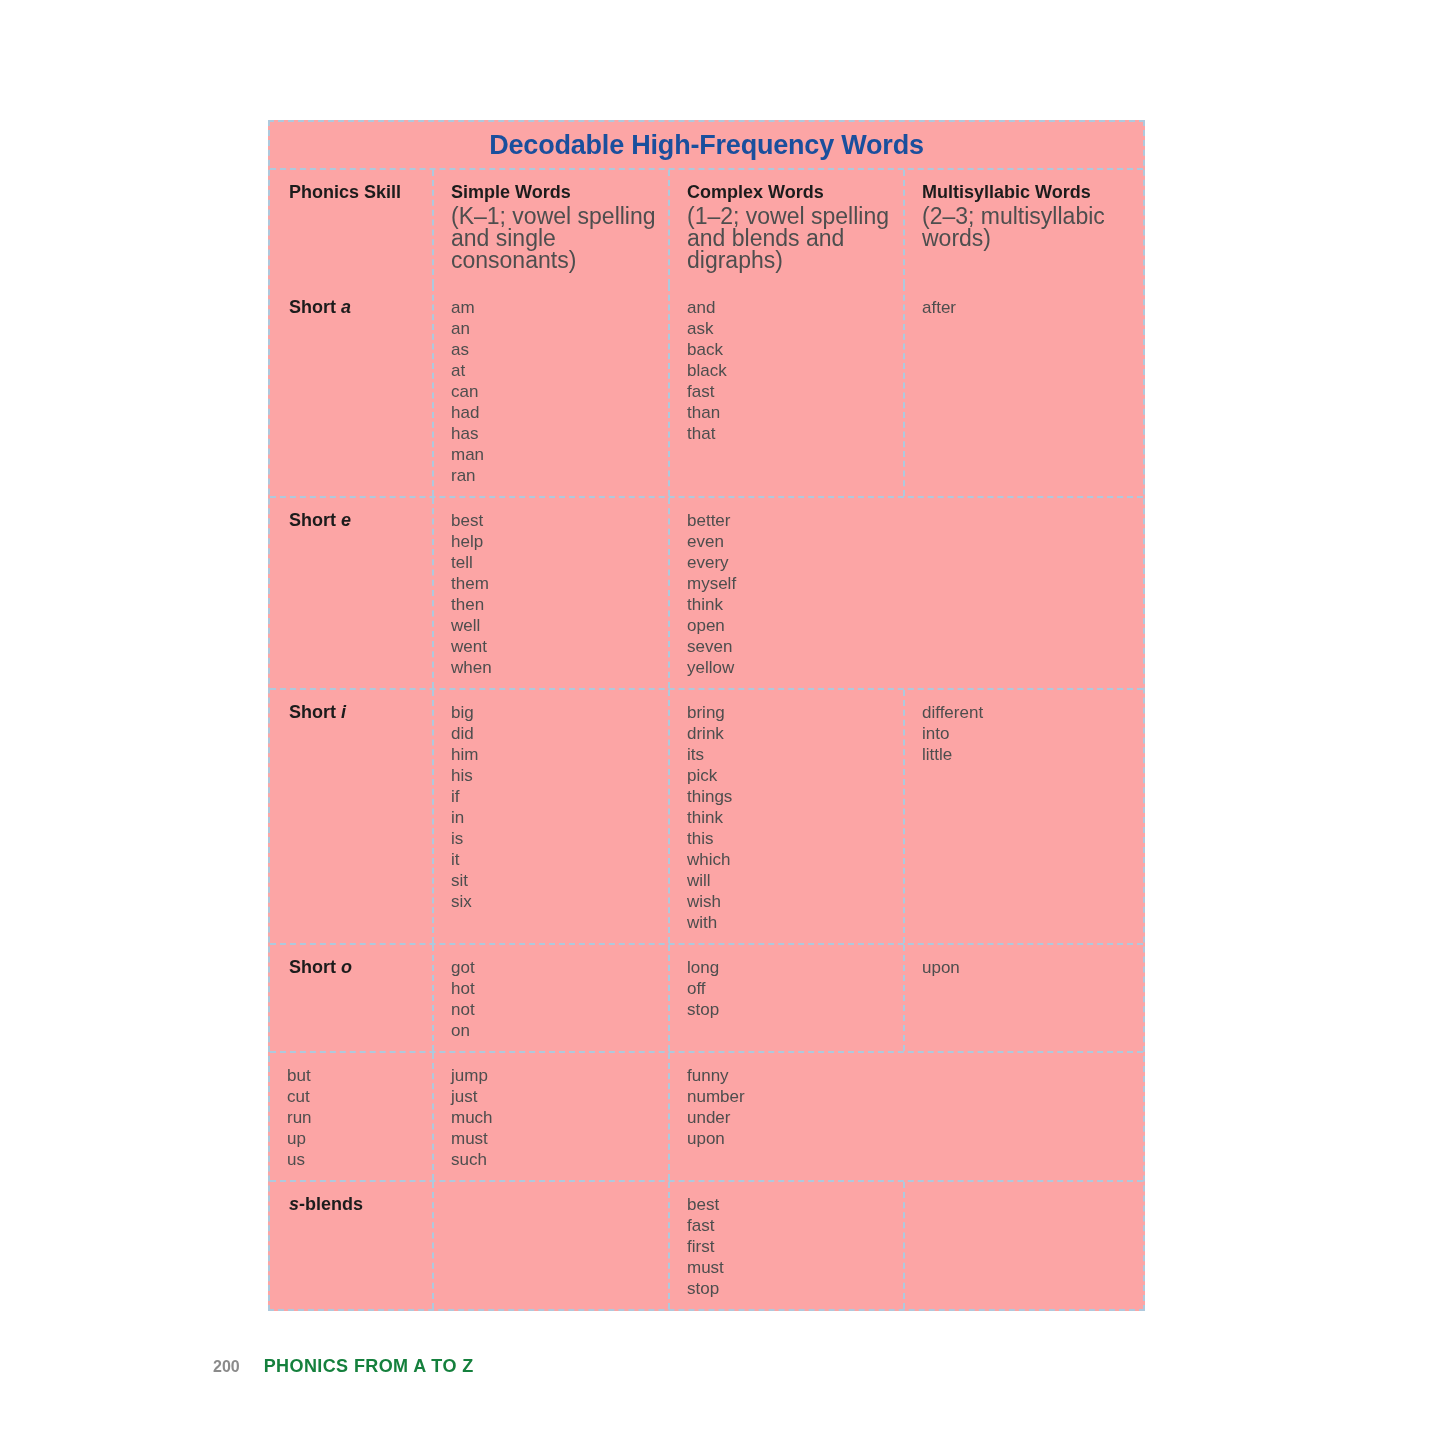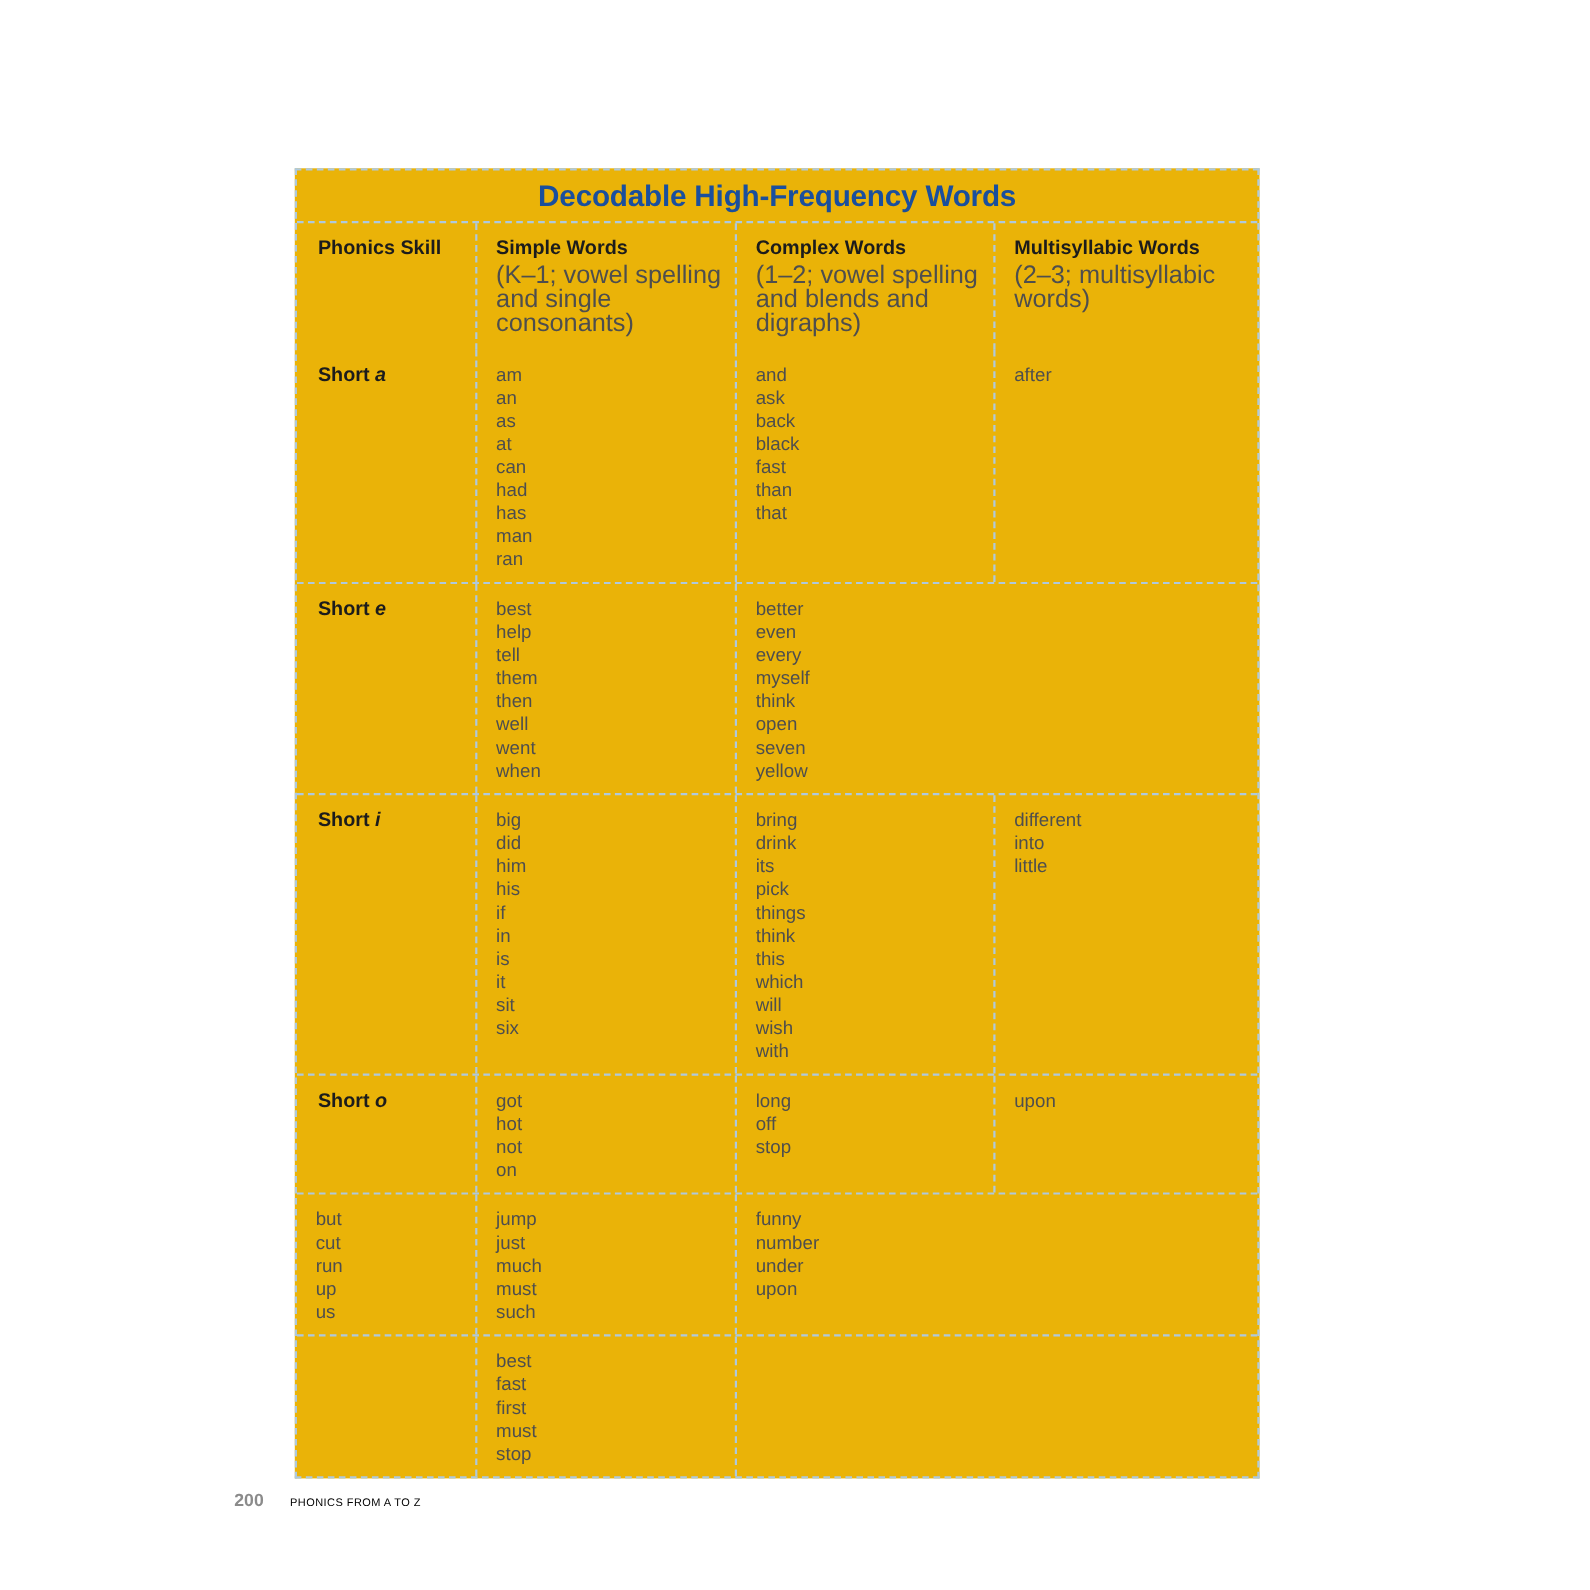--- a/index.html
+++ b/index.html
@@ -7,25 +7,25 @@
     width: 1445px;
     height: 1445px;
     background: #ffffff;
     font-family: "Liberation Sans", sans-serif;
     position: relative;
     overflow: hidden;
   }
   .words-table {
     position: absolute;
     left: 268px;
-    top: 153px;
+    top: 120px;
     width: 877px;
     box-sizing: border-box;
     border: 2px dashed var(--border, #aec9dd);
-    background: #eab308;
+    background: #fca5a5;
   }
   .title-row {
     height: 46px;
     border-bottom: 2px dashed var(--border, #aec9dd);
     display: flex;
     align-items: center;
     justify-content: center;
   }
   .table-title {
     color: var(--accent, #1a4f9d);
@@ -77,23 +77,23 @@
     align-items: baseline;
     gap: 24px;
   }
   .page-number {
     color: #8b8b8b;
     font-size: 16px;
     font-weight: bold;
     text-align: center;
   }
   .book-title {
-    color: #000000;
-    font-size: 10px;
-    font-weight: normal;
+    color: #15803d;
+    font-size: 18px;
+    font-weight: bold;
     letter-spacing: 0.4px;
   }
 </style>
 </head>
 <body style="--accent: #1a4f9d; --border: #aec9dd;">
 
 <div class="words-table">
   <div class="title-row">
     <span class="table-title">Decodable High-Frequency Words</span>
   </div>
@@ -243,20 +243,23 @@
         </div>
     <div class="cell words multi">
           <div class="word">funny</div>
           <div class="word">number</div>
           <div class="word">under</div>
           <div class="word">upon</div>
         </div>
   </div>
 
   <div class="grid-row body-row">
+    <div class="cell skill">
+      <span class="skill-label"><span class="pre"></span><span class="it">s</span><span class="post">-blends</span></span>
+    </div>
     <div class="cell words simple"></div>
     <div class="cell words complex">
           <div class="word">best</div>
           <div class="word">fast</div>
           <div class="word">first</div>
           <div class="word">must</div>
           <div class="word">stop</div>
         </div>
     <div class="cell words multi"></div>
   </div>

